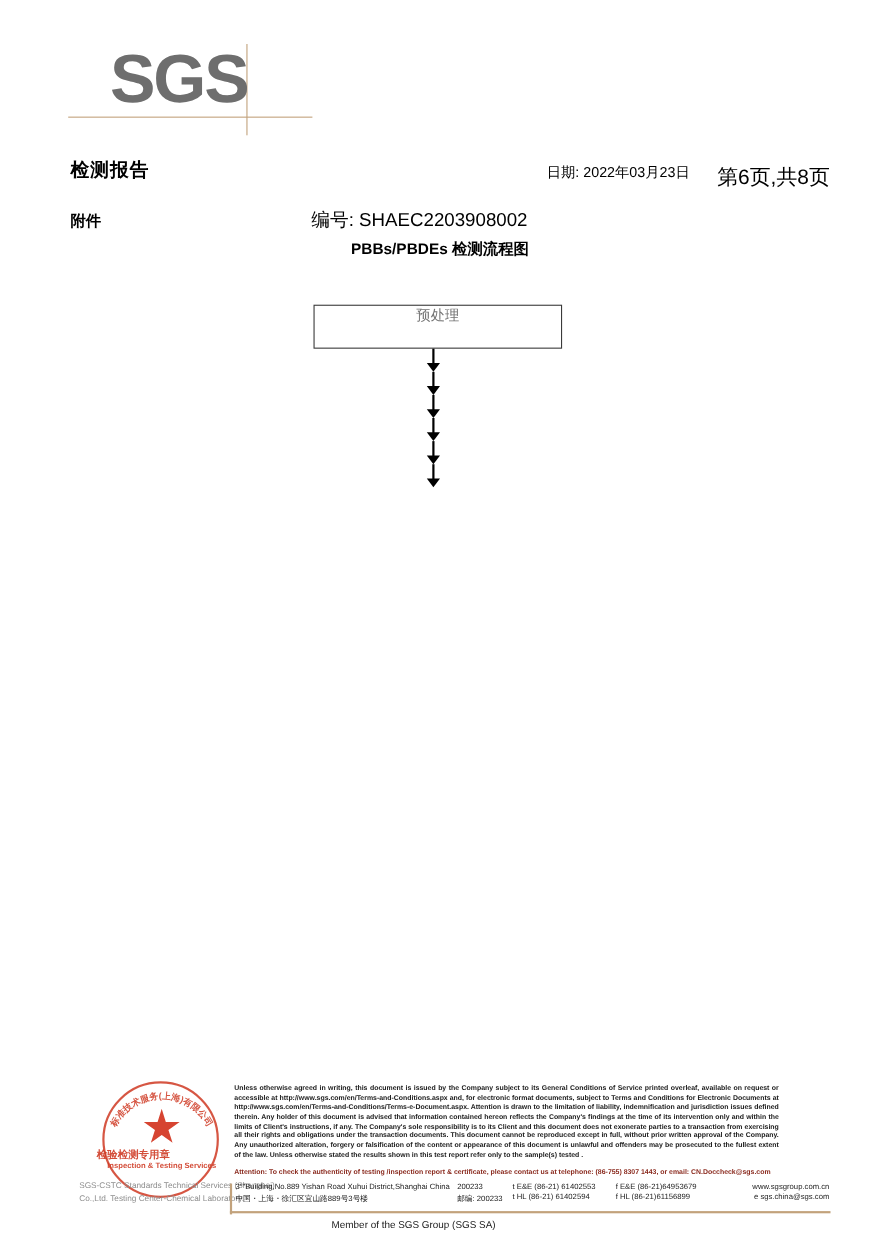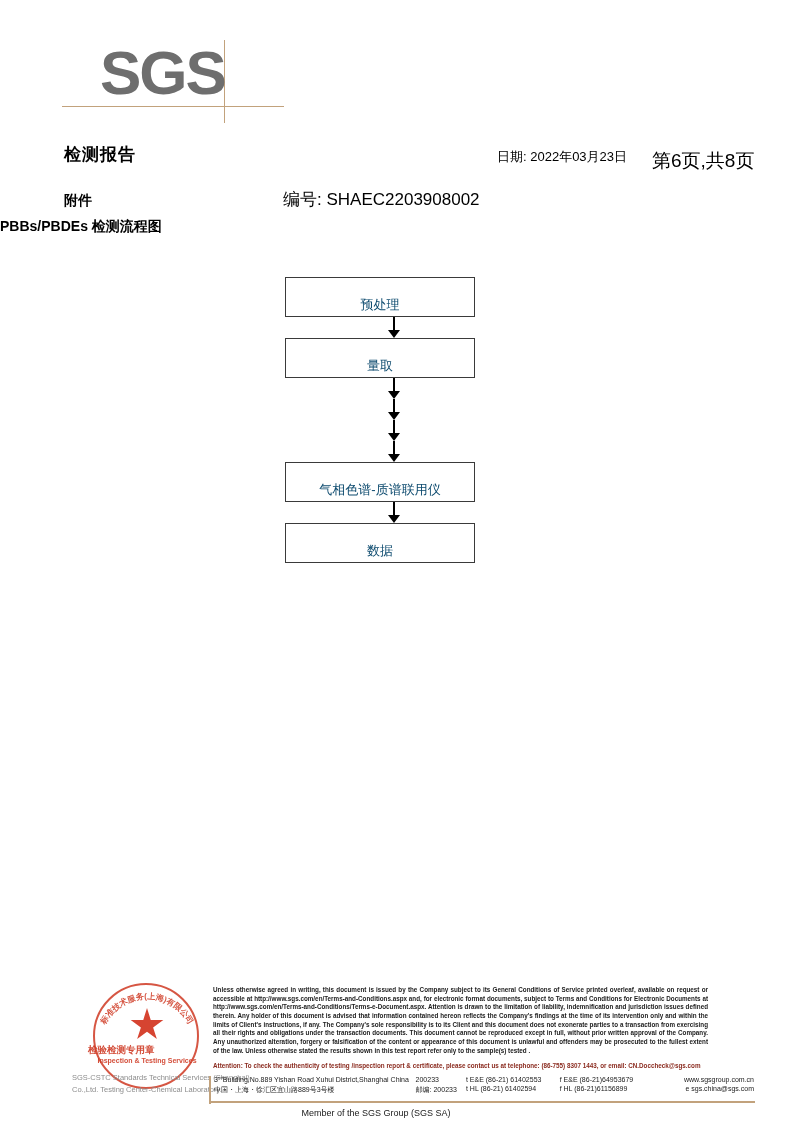--- a/index.html
+++ b/index.html
@@ -88,39 +88,40 @@
     top: 148px;
     font-size: 19px;
   }
 
   
   #flow-title {
     position: absolute;
     left: 0;
     top: 218px;
     width: 800px;
+    text-align: center;
     font-size: 14px;
     font-weight: bold;
   }
   #flowchart {
     position: absolute;
     left: 285px;
     top: 277px;
     width: 218px;
   }
   .flow-node {
     box-sizing: border-box;
-    width: 190px;
+    width: 226px;
     height: 40px;
     border: 1px solid #3a3a3a;
     background: #ffffff;
     font-size: 13px;
     text-align: center;
-    padding-top: 18px;
-    color: #0c4a6e;
+    padding-top: 0;
+    color: #737373;
   }
   .flow-arrow {
     position: relative;
     width: 218px;
     height: 21px;
   }
   .flow-arrow .shaft {
     position: absolute;
     left: 108px;
     top: 0;
@@ -295,43 +296,40 @@
 <div id="doc-page">第6页,共8页</div>
 
 <div id="flow-title">PBBs/PBDEs 检测流程图</div>
 
 <div id="flowchart">
   <div class="flow-node">预处理</div>
   <div class="flow-arrow">
       <div class="shaft"></div>
       <div class="head"></div>
     </div>
-  <div class="flow-node">量取</div>
-  <div class="flow-arrow">
-      <div class="shaft"></div>
-      <div class="head"></div>
-    </div>
-  <div class="flow-arrow">
-      <div class="shaft"></div>
-      <div class="head"></div>
-    </div>
-  <div class="flow-arrow">
-      <div class="shaft"></div>
-      <div class="head"></div>
-    </div>
-  <div class="flow-arrow">
-      <div class="shaft"></div>
-      <div class="head"></div>
-    </div>
-  <div class="flow-node">气相色谱-质谱联用仪</div>
-  <div class="flow-arrow">
-      <div class="shaft"></div>
-      <div class="head"></div>
-    </div>
-  <div class="flow-node">数据</div>
+  <div class="flow-arrow">
+      <div class="shaft"></div>
+      <div class="head"></div>
+    </div>
+  <div class="flow-arrow">
+      <div class="shaft"></div>
+      <div class="head"></div>
+    </div>
+  <div class="flow-arrow">
+      <div class="shaft"></div>
+      <div class="head"></div>
+    </div>
+  <div class="flow-arrow">
+      <div class="shaft"></div>
+      <div class="head"></div>
+    </div>
+  <div class="flow-arrow">
+      <div class="shaft"></div>
+      <div class="head"></div>
+    </div>
 </div>
 
 <div id="seal">
   <div id="seal-ring"></div>
   <svg id="seal-arc" viewBox="0 0 118 100">
     <defs>
       <path id="arcTop" d="M 12,58 A 47,47 0 0 1 106,58"></path>
       <path id="arcBot" d="M 14,60 A 45,45 0 0 0 104,60"></path>
     </defs>
     <text><textPath href="#arcTop" startOffset="50%" text-anchor="middle">标准技术服务(上海)有限公司</textPath></text>

